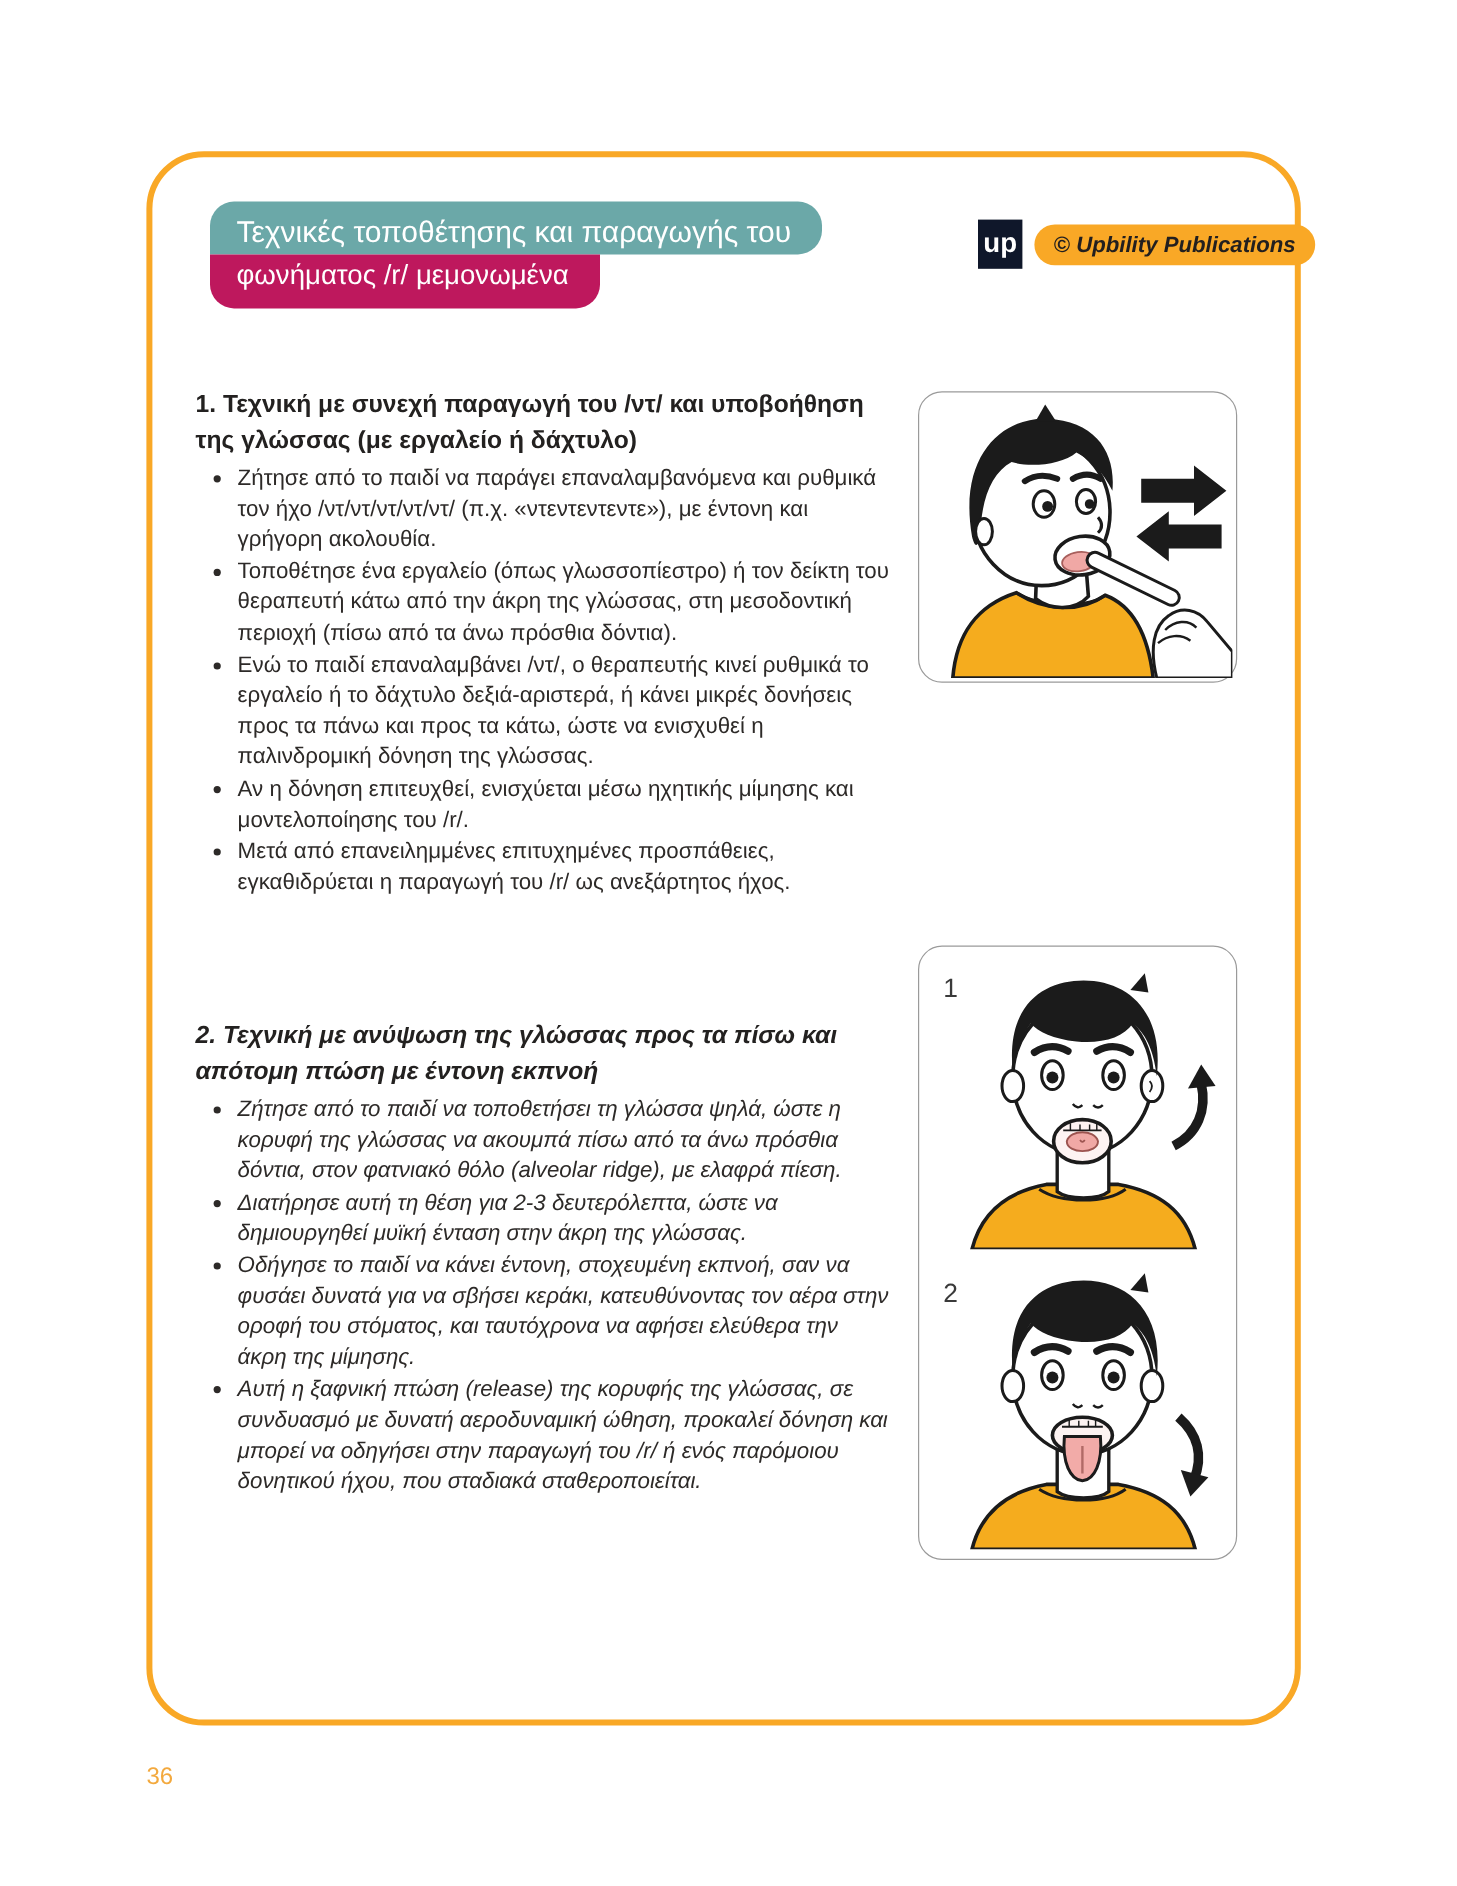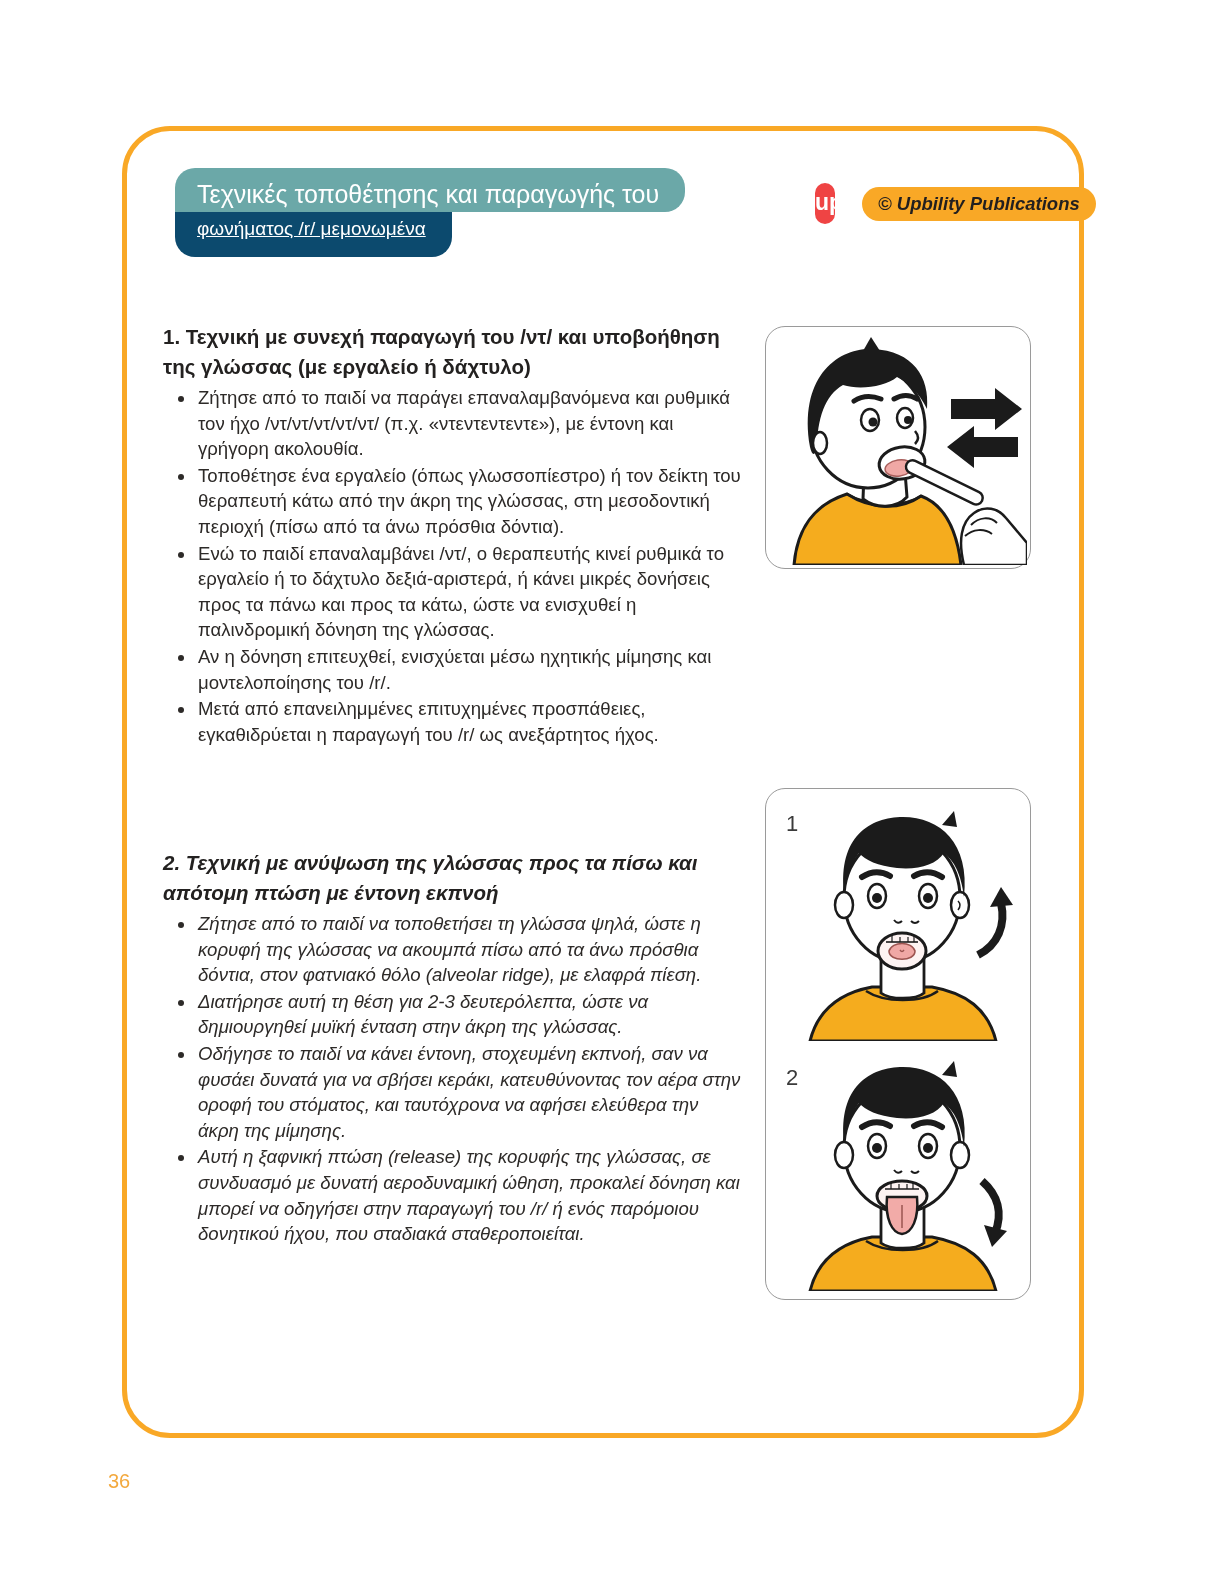--- a/index.html
+++ b/index.html
@@ -7,26 +7,26 @@
     font-family:"Liberation Sans", sans-serif; color:#2d2a28; }
   .canvas { position:relative; width:1214px; height:1572px; background:#fff; overflow:hidden; }
 
   .frame { position:absolute; left:122px; top:126px; width:962px; height:1312px;
     border:5px solid #F9A826; border-radius:48px; background:#fff; }
 
   
   .title-box { position:absolute; left:175px; top:168px; z-index:2; }
   .title-l1 { display:table; background:#6BA8A8; color:#fff; font-size:25px; line-height:34px;
     padding:9px 26px 1px 22px; border-radius:20px 20px 20px 0; white-space:nowrap; }
-  .title-l2 { display:table; background:#0c4a6e; color:#fff; font-size:19px; line-height:34px;
-    padding:0 26px 11px 22px; border-radius:0 0 20px 20px; white-space:nowrap;text-decoration:underline; }
-
-  
-  .logo { position:absolute; left:815px; top:183px; width:20px; height:41px; background:#ef4444;
-    border-radius:20px; color:#fff; font-weight:bold; font-size:23px; text-align:center; line-height:39px; }
+  .title-l2 { display:table; background:#be185d; color:#fff; font-size:23px; line-height:34px;
+    padding:0 26px 11px 22px; border-radius:0 0 20px 20px; white-space:nowrap; }
+
+  
+  .logo { position:absolute; left:815px; top:183px; width:37px; height:41px; background:#0f172a;
+    border-radius:0; color:#fff; font-weight:bold; font-size:23px; text-align:center; line-height:39px; }
   .pill { position:absolute; left:862px; top:187px; height:34px; background:#F9A826; border-radius:17px;
     color:#221f1f; font-size:18.5px; font-weight:bold; font-style:italic; line-height:34px; padding:0 16px;
     white-space:nowrap; }
 
   
   .sec { position:absolute; left:163px; width:578px; }
   .sec1 { top:322px; } .sec2 { top:848px;font-style:italic; }
   .sec h3 { font-size:20.5px; font-weight:bold; color:#232120; line-height:30px; max-width:560px; }
   .sec ul { margin-top:3px; padding-left:33px; list-style:disc; }
   .sec li { font-size:18.6px; line-height:25.6px; color:#2d2a28; padding-left:2px; margin-bottom:1px; }
@@ -34,21 +34,21 @@
   
   .figbox { position:absolute; background:#fff; border:1.5px solid #9a9a9a; border-radius:20px; }
   .fig1 { left:765px; top:326px; width:266px; height:243px; }
   .fig2 { left:765px; top:788px; width:266px; height:512px; }
   .fig2 .steplabel { position:absolute; left:20px; font-size:22px; color:#3a3a3a; }
   .fig2 .lbl1 { top:22px; } .fig2 .lbl2 { top:276px; }
   .fig2 svg { position:absolute; left:16px; width:240px; height:238px; }
   .fig2 .s1 { top:14px; } .fig2 .s2 { top:264px; }
   .fig1 svg { position:absolute; left:2px; top:2px; width:259px; height:236px; }
 
-  .pagenum { position:absolute; left:108px; top:1470px; font-size:20px; color:#F3A93E; }
+  .pagenum { position:absolute; left:122px; top:1470px; font-size:20px; color:#F3A93E; }
 </style>
 </head>
 <body>
 
 <div class="canvas">
 
   <div class="frame"></div>
 
   <div class="title-box">
     <div class="title-l1">Τεχνικές τοποθέτησης και παραγωγής του</div>

